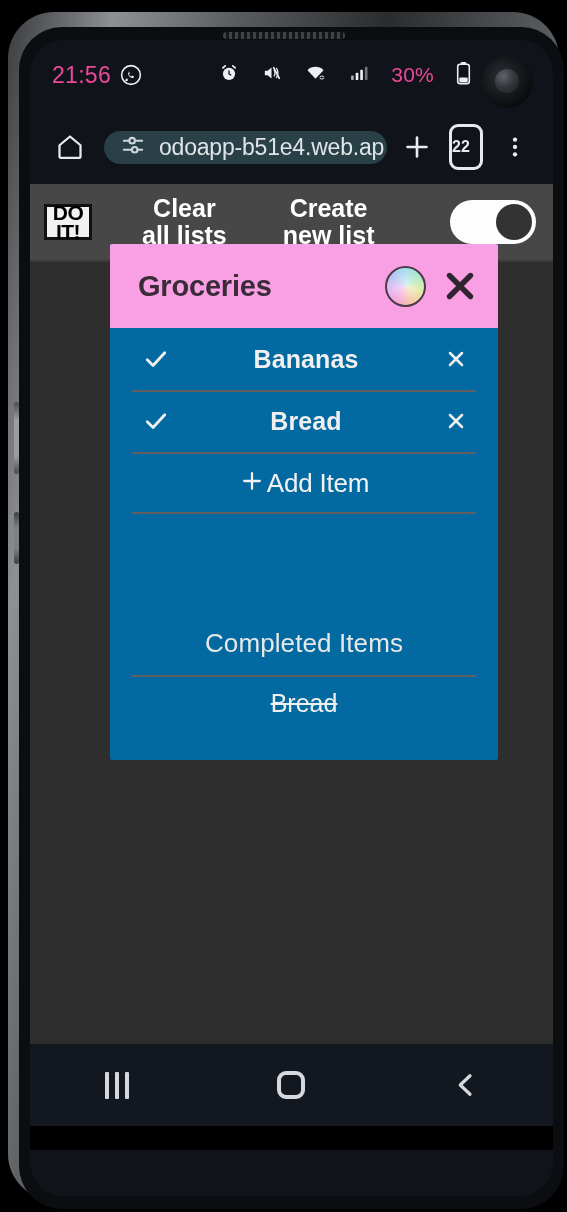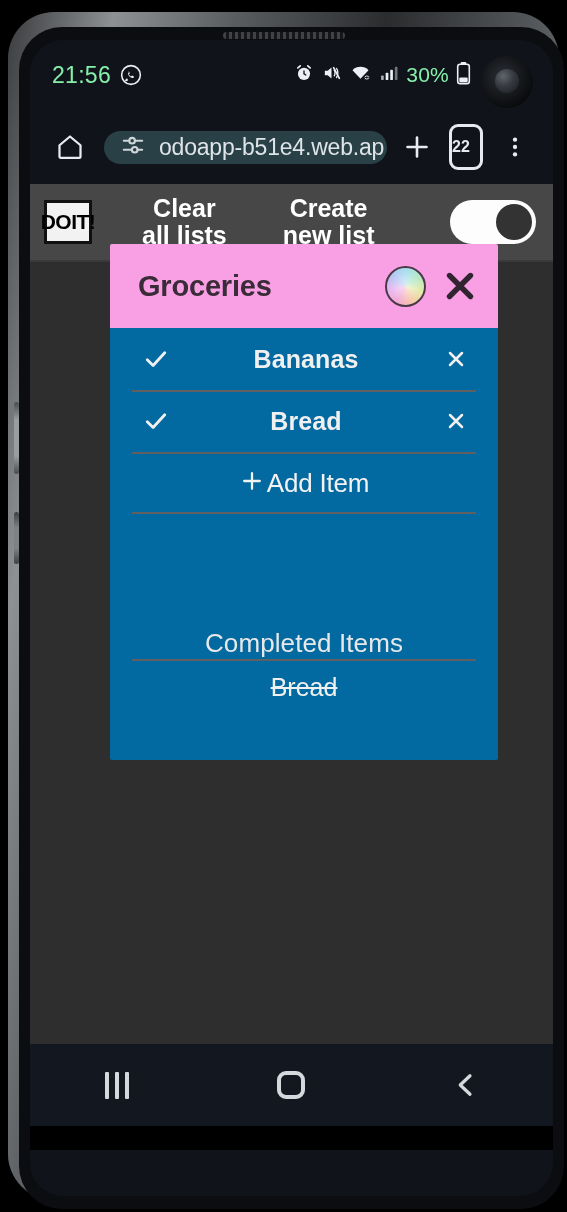--- a/index.html
+++ b/index.html
@@ -86,33 +86,33 @@
   }
 
   
   #status-bar {
     position: relative;
     height: 70px;
     background: #10141a;
     display: flex;
     align-items: center;
     padding: 0 20px 0 22px;
-    color: #86efac;
+    color: #ec4899;
   }
   #status-clock {
     font-size: 23px;
     letter-spacing: .3px;
     font-weight: 400;
   }
   #whatsapp-icon { margin-left: 9px; display:flex; align-items:center; }
   #status-right {
     margin-left: auto;
     display: flex;
     align-items: center;
-    gap: 7px;
+    gap: 22px;
     padding-right: 62px;
   }
   #battery-percent { font-size: 21px; letter-spacing: .2px; }
 
   
   #browser-bar {
     height: 74px;
     background: #10141a;
     display: flex;
     align-items: center;
@@ -161,24 +161,24 @@
   }
   #app-header {
     height: 78px;
     background: #474747;
     display: flex;
     align-items: center;
     padding: 0 17px 0 14px;
     border-bottom: 2px solid #3a3a3a;
   }
   #app-logo {
-    width: 48px; height: 44px;
+    width: 48px; height: 36px;
     background: #f2f2f2;
     border: 3px solid #111;
-    display: flex; 
+    display: flex; flex-direction: column;
     align-items: center; justify-content: center;
     flex: none;
     line-height: .92;
   }
   .logo-line { color: #000; font-size: 21px; font-weight: 700; letter-spacing: -.5px; }
   .header-action {
     color: #ffffff;
     font-size: 25px;
     font-weight: 700;
     line-height: 1.08;
@@ -305,20 +305,21 @@
   #completed-section {
     position: absolute;
     left: 0; right: 0;
     top: 384px;
   }
   #completed-heading {
     text-align: center;
     color: #e8e8e8;
     font-size: 26px;
     letter-spacing: .1px;
+    padding-bottom: 16px;
   }
   #completed-list { }
   .completed-row {
     height: 56px;
     display: flex;
     align-items: center;
     justify-content: center;
     position: relative;
   }
   .completed-row::before {

